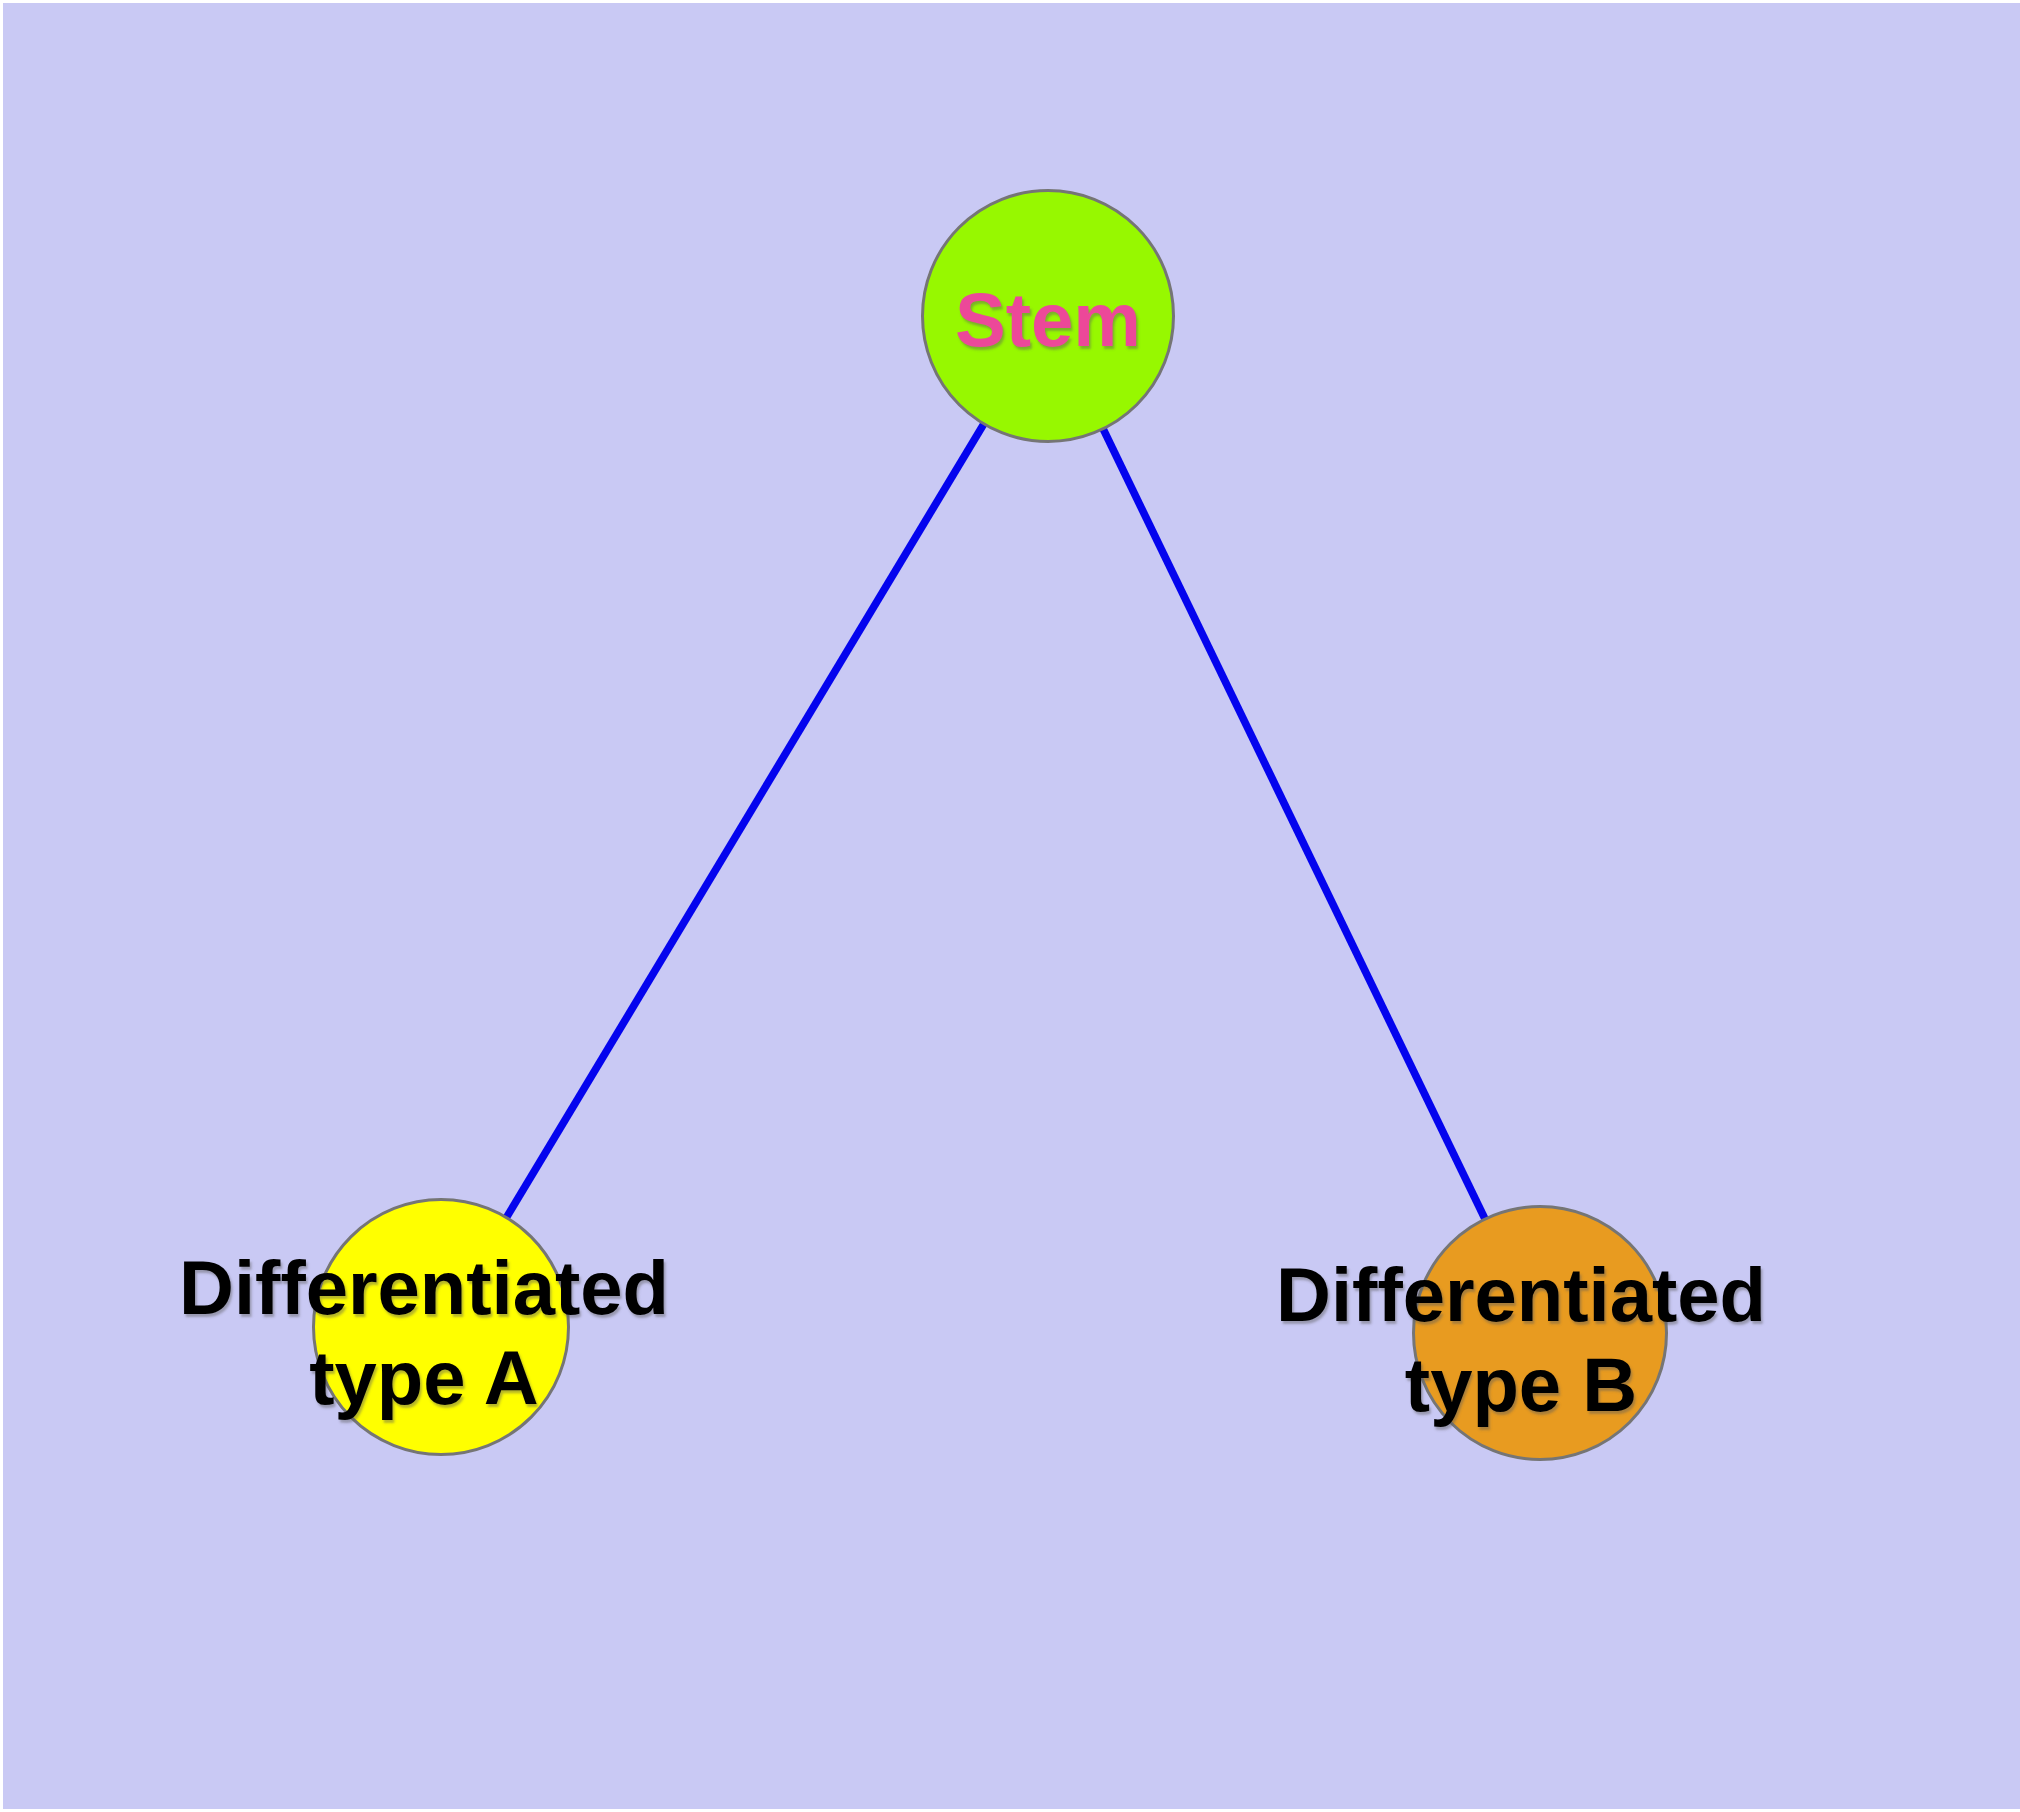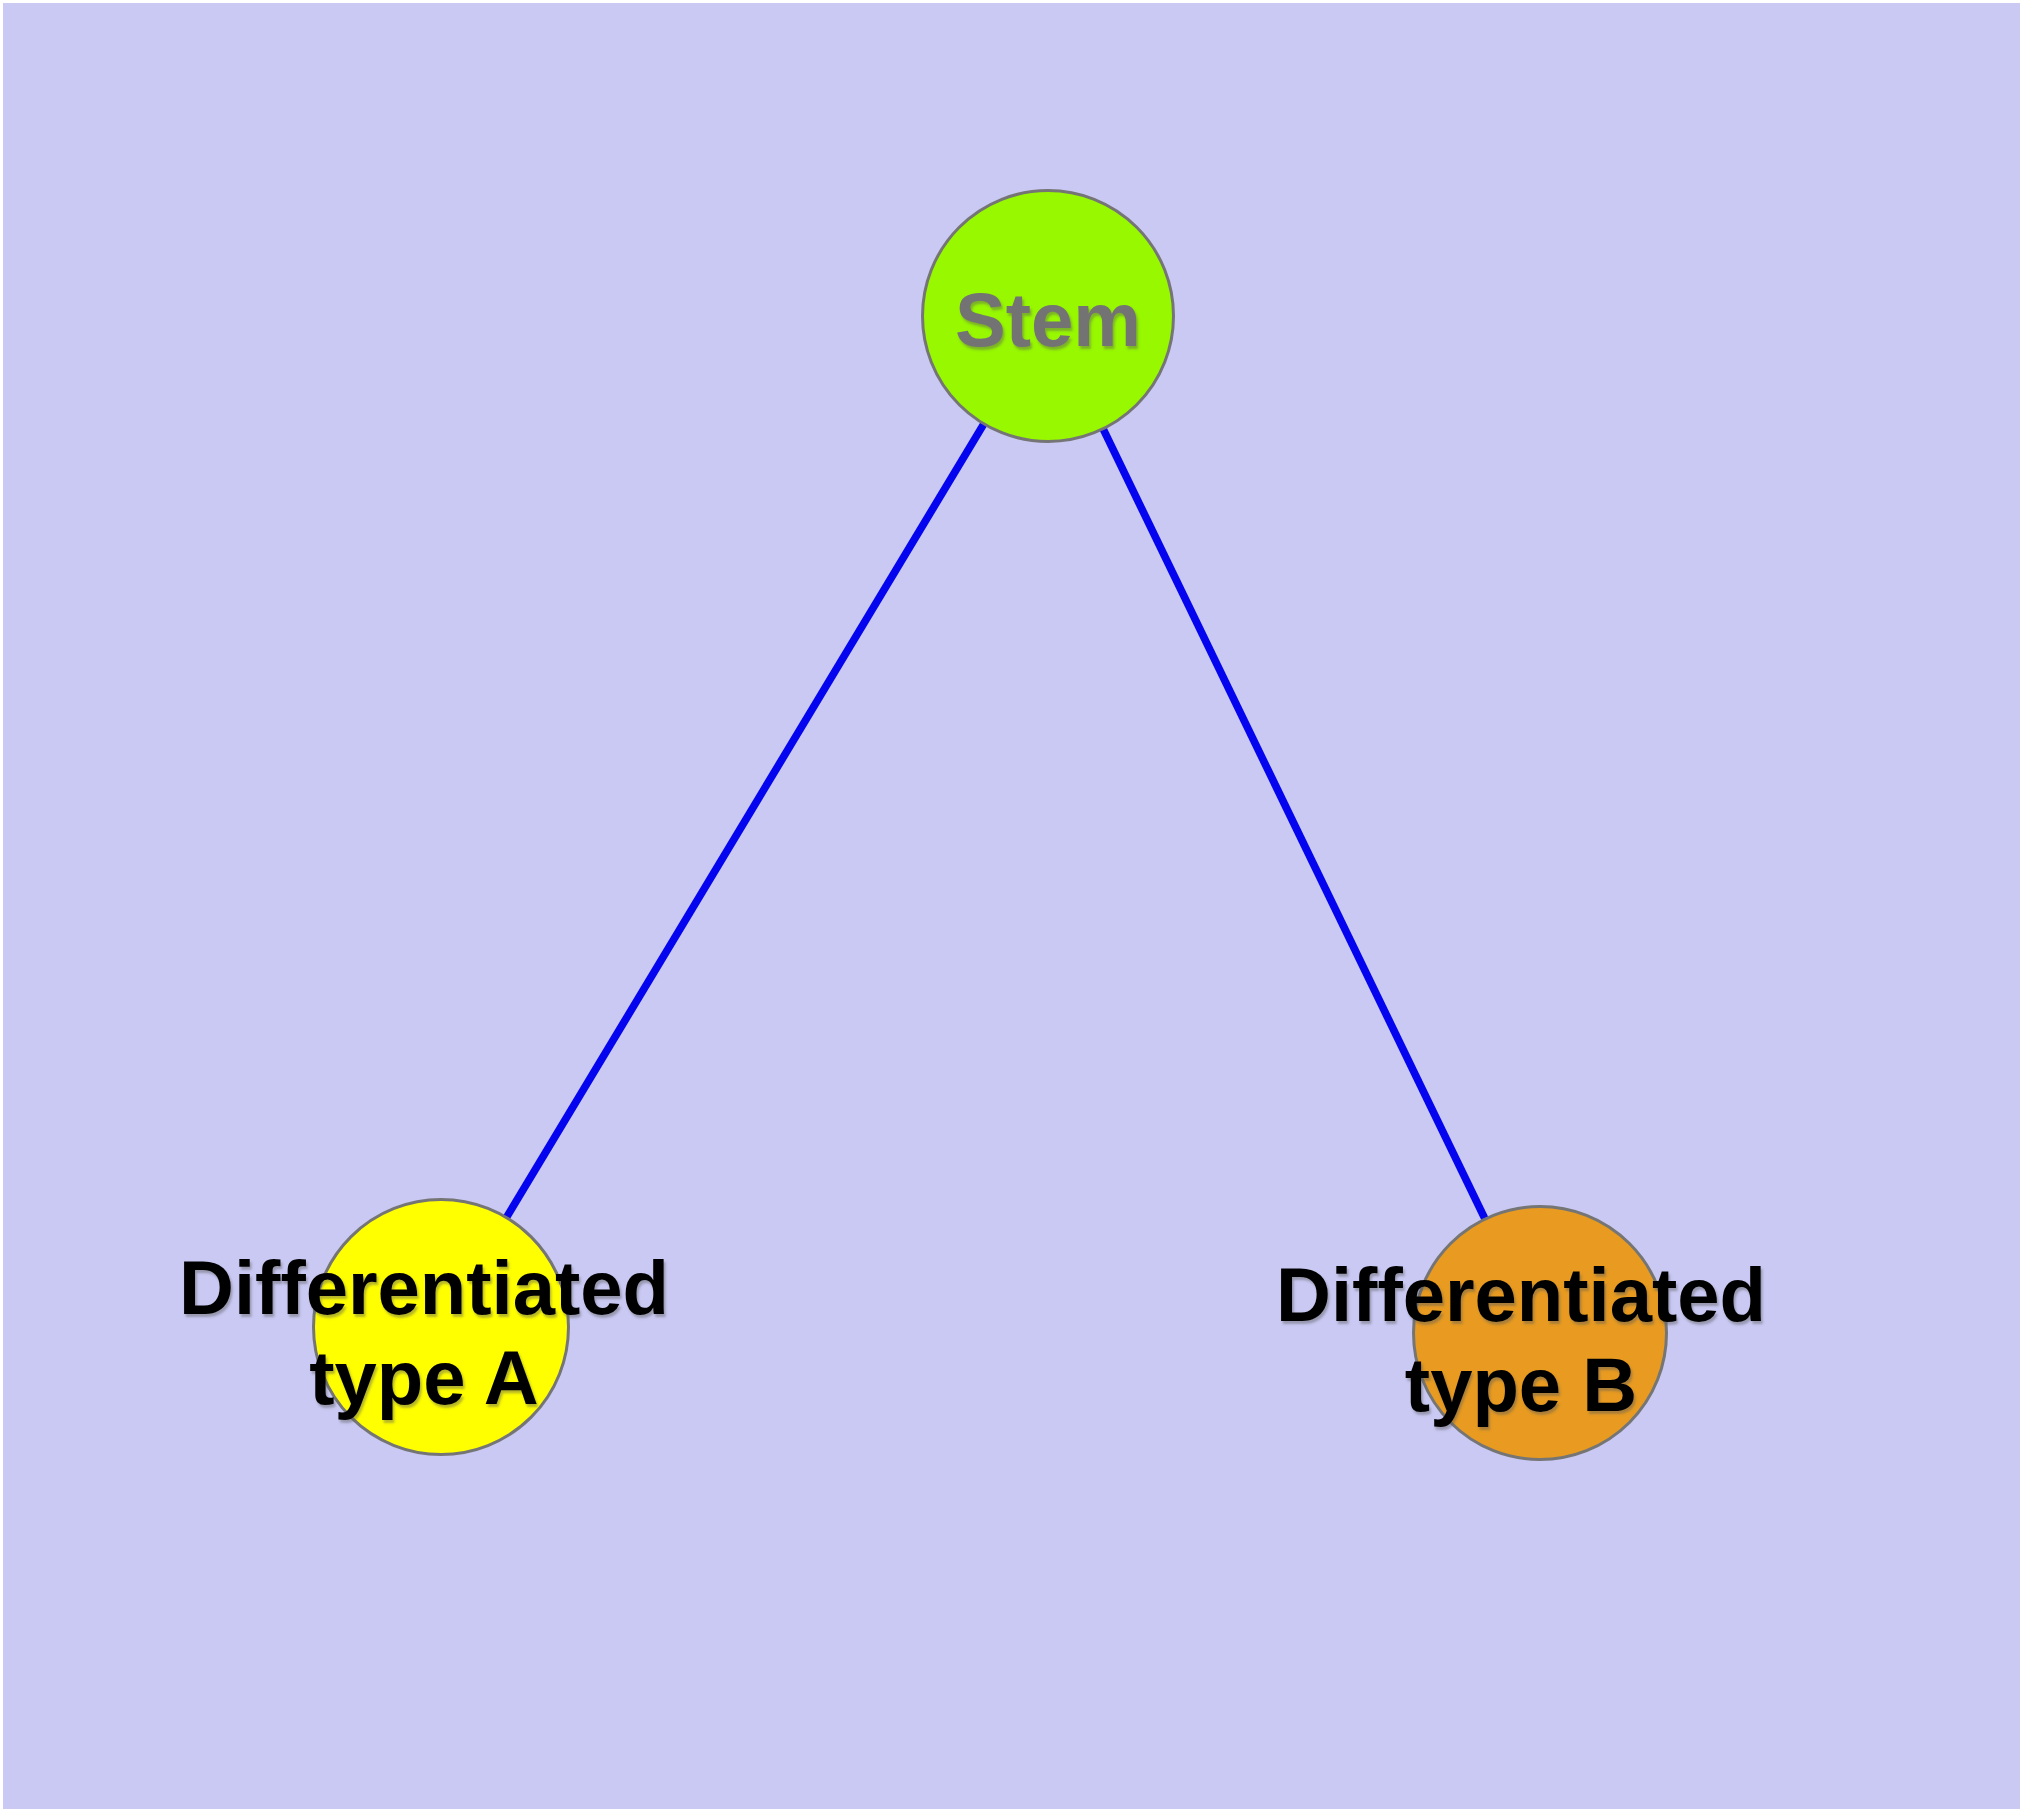--- a/index.html
+++ b/index.html
@@ -58,21 +58,21 @@
 
 <div class="page">
   <div class="panel" style="background: rgb(201, 201, 244);"></div>
 
   <svg class="edges-layer" viewBox="0 0 2384 2138" xmlns="http://www.w3.org/2000/svg">
       <line x1="1237" y1="373" x2="520" y2="1565" stroke="#0404EE" stroke-width="9"></line>
       <line x1="1237" y1="373" x2="1817" y2="1573" stroke="#0404EE" stroke-width="9"></line>
     </svg>
 
   <div class="node-circle" style="left: 921px; top: 189px; width: 254px; height: 254px; background: rgb(151, 248, 0); border-color: rgb(117, 117, 117); border-width: 3.4px;"></div>
-  <div class="node-label" style="left: 1048px; top: 320px; color: #737373;">Stem</div>
+  <div class="node-label" style="left: 1048px; top: 320px; color: #ec4899;">Stem</div>
 
   <div class="node-circle" style="left: 312px; top: 1198px; width: 258px; height: 258px; background: rgb(255, 255, 0); border-color: rgb(117, 117, 117); border-width: 3.4px;"></div>
   <div class="node-label" style="left: 424px; top: 1333px; color: rgb(0, 0, 0);">Differentiated
 type A</div>
 
   <div class="node-circle" style="left: 1412px; top: 1205px; width: 256px; height: 256px; background: rgb(232, 155, 32); border-color: rgb(117, 117, 117); border-width: 3.4px;"></div>
   <div class="node-label" style="left: 1521px; top: 1340px; color: rgb(0, 0, 0);">Differentiated
 type B</div>
 </div>
 

